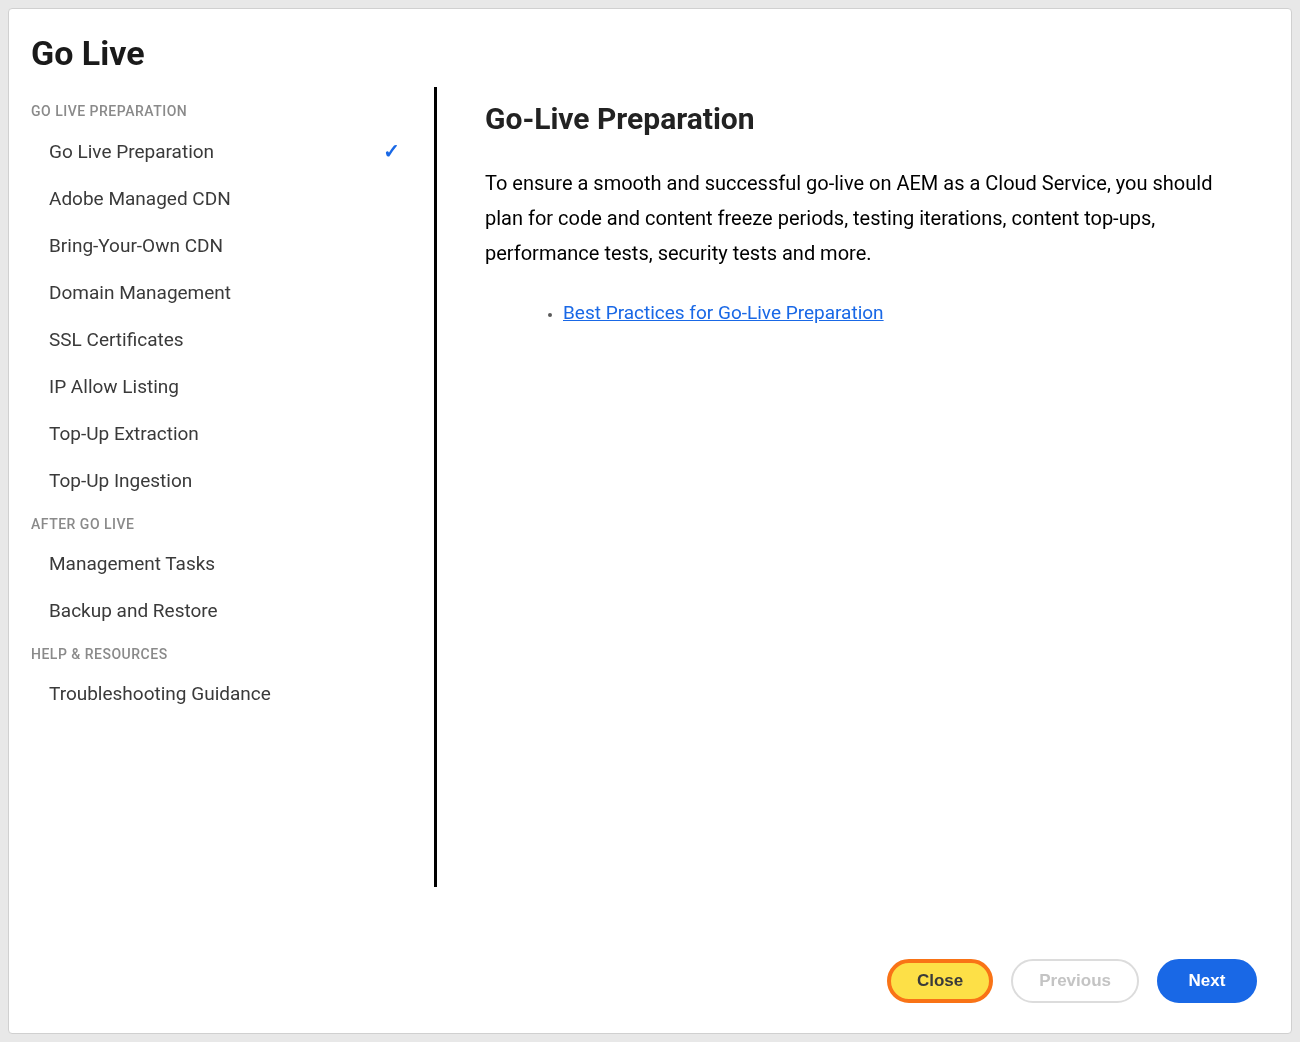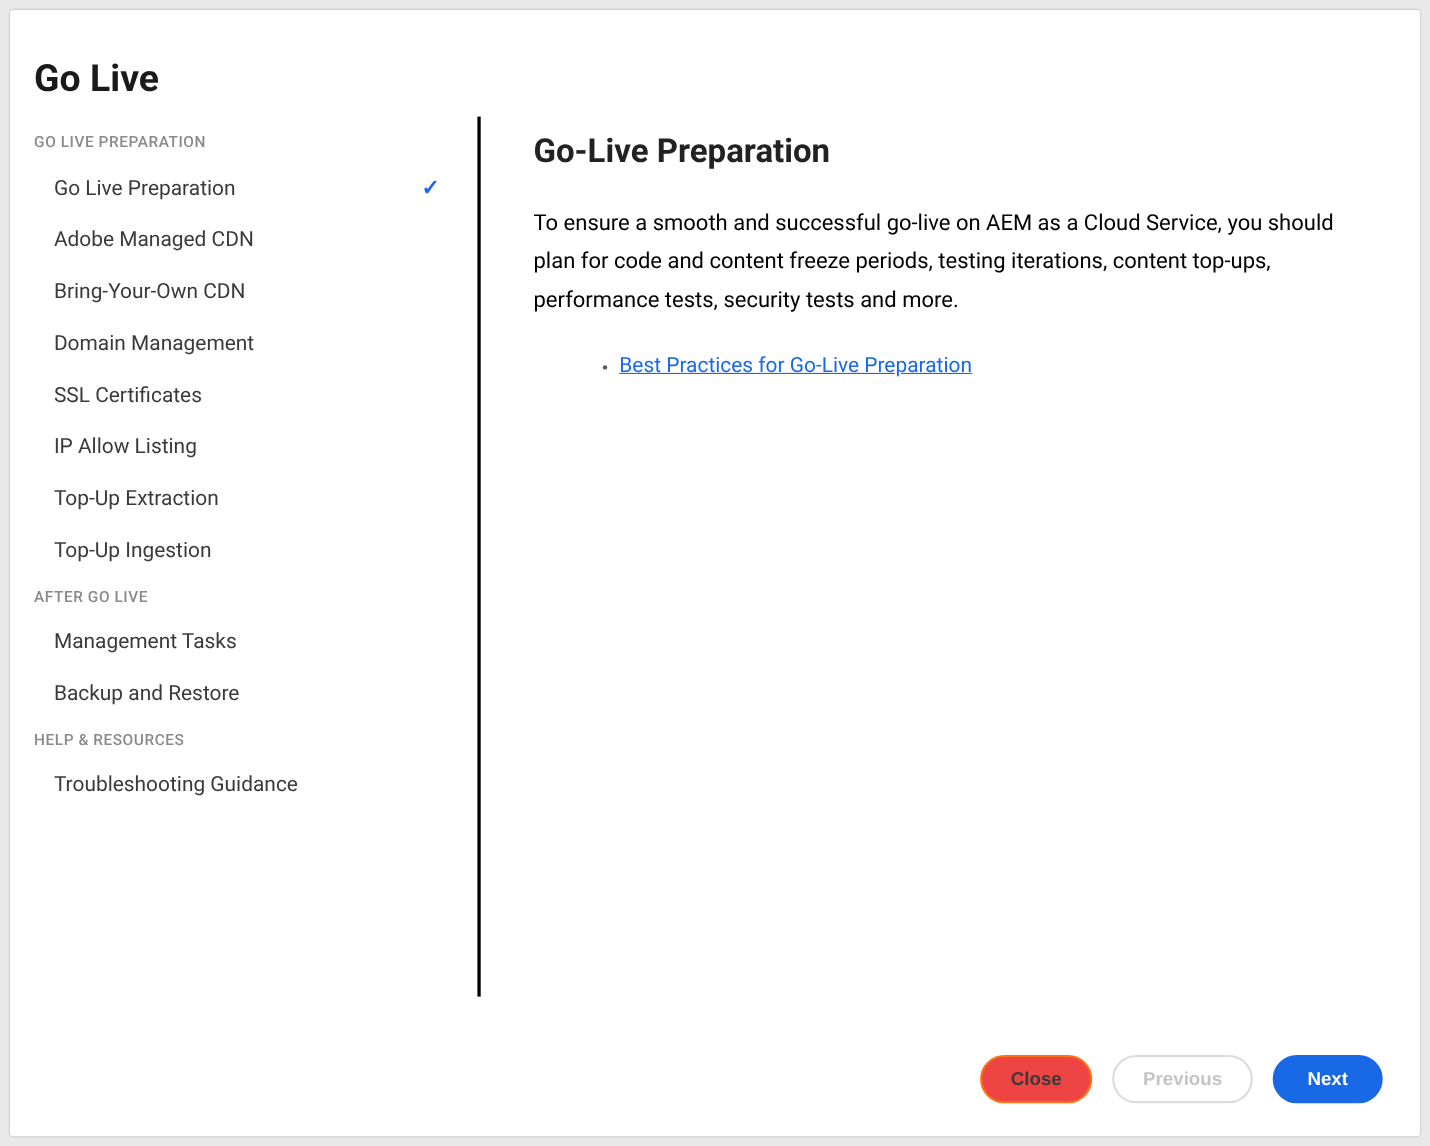--- a/index.html
+++ b/index.html
@@ -21,21 +21,21 @@
       width: 100%;
       height: 100%;
       display: flex;
       flex-direction: column;
       padding: 24px 28px 24px 18px;
     }
     .page-title {
       font-size: 34px;
       font-weight: 700;
       color: #1a1a1a;
-      margin: 19px 0 14px 4px;
+      margin: 0 0 14px 4px;
     }
     .body-row {
       display: flex;
       flex: 1;
       min-height: 0;
     }
     .sidebar {
       width: 410px;
       flex-shrink: 0;
       border-right: 3px solid #000000;
@@ -113,22 +113,22 @@
       padding: 0 26px;
       border-radius: 22px;
       font-size: 17px;
       font-weight: 600;
       cursor: pointer;
       display: inline-flex;
       align-items: center;
       justify-content: center;
     }
     .btn-secondary {
-      background: #ef4444;
-      border: 2px solid #f97316;
+      background: #fde047;
+      border: 4px solid #f97316;
       color: #3a3a3a;
     }
     .btn-disabled {
       background: #ffffff;
       border: 2px solid #dcdcdc;
       color: #c4c4c4;
       cursor: not-allowed;
     }
     .btn-primary {
       background: #1968e6;

